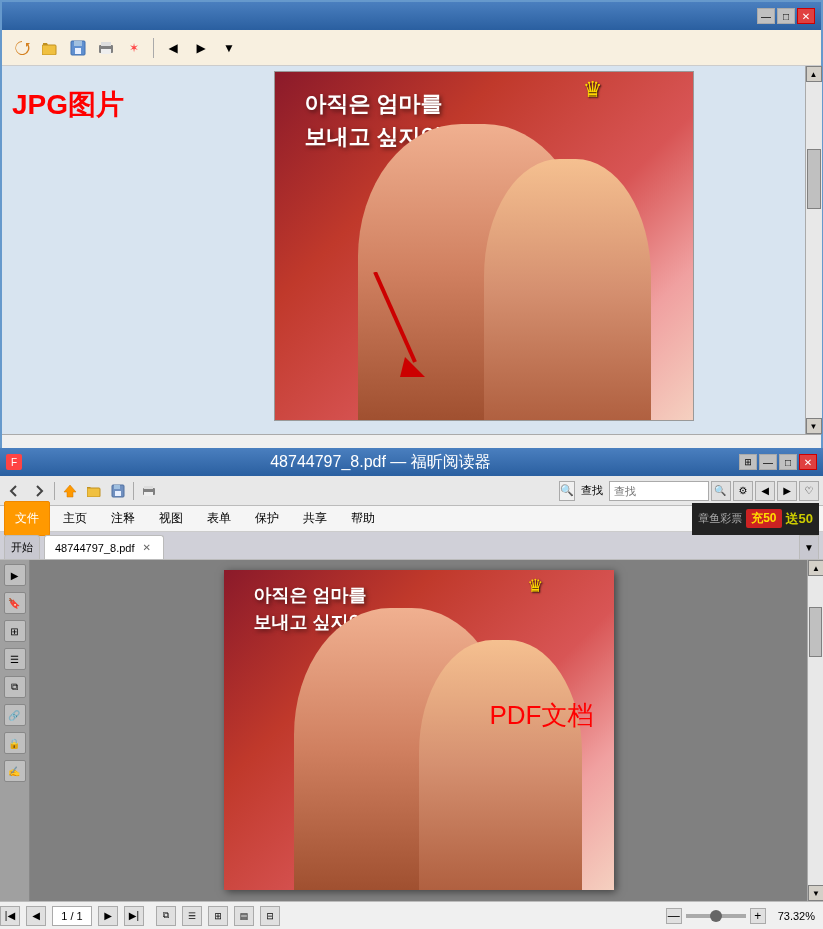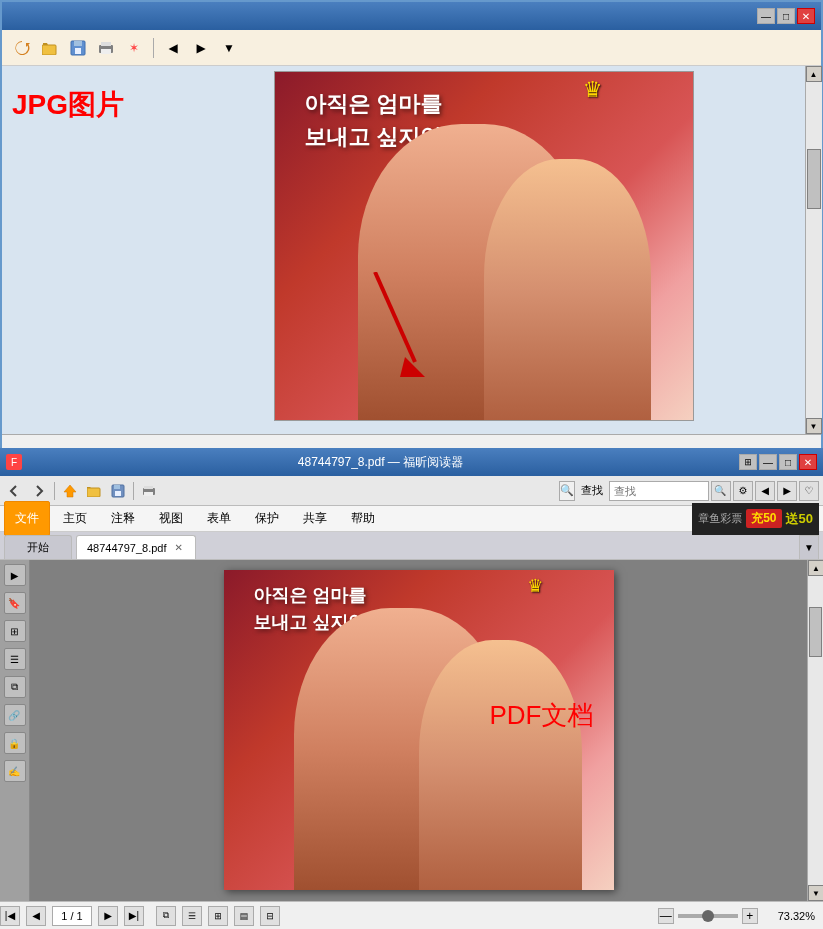--- a/index.html
+++ b/index.html
@@ -250,21 +250,21 @@
       display: flex;
       align-items: center;
       gap: 6px;
       font-size: 11px;
       cursor: pointer;
       text-align: center;
     }
     .pdf-tab.active { background: white; }
     .pdf-tab-home {
       height: 24px;
-      padding: 0 22px;
+      padding: 0 6px;
       background: #c8c8d0;
       border: 1px solid #bbb;
       border-bottom: none;
       border-radius: 3px 3px 0 0;
       display: flex;
       align-items: center;
       font-size: 11px;
       cursor: pointer;
     }
     .tab-close {
@@ -509,21 +509,21 @@
 
   <div class="top-statusbar"></div>
 </div>
 
 <div class="bottom-window">
 
   <div class="bottom-titlebar">
     <div class="bottom-titlebar-left">
       <div style="width:16px;height:16px;background:#ff4444;border-radius:2px;display:flex;align-items:center;justify-content:center;font-size:10px;color:white;">F</div>
     </div>
-    <div style="flex:1;text-align:center;font-size:12px;">48744797_8.pdf — 福昕阅读器</div>
+    <div style="flex:1;text-align:center;font-size:16px;">48744797_8.pdf — 福昕阅读器</div>
     <div class="win-controls">
       <div style="width:18px;height:16px;border:1px solid #aaa;font-size:9px;display:flex;align-items:center;justify-content:center;cursor:pointer;background:#c0c0c0;color:#000;">⊞</div>
       <div class="win-btn">—</div>
       <div class="win-btn">□</div>
       <div class="win-btn close">✕</div>
     </div>
   </div>
 
   <div class="pdf-toolbar">
     <div class="pdf-tool-icon">
@@ -656,16 +656,16 @@
     <div style="width:20px;height:20px;border:1px solid #aaa;background:#e0e0e0;display:flex;align-items:center;justify-content:center;cursor:pointer;font-size:9px;">☰</div>
     <div style="width:20px;height:20px;border:1px solid #aaa;background:#e0e0e0;display:flex;align-items:center;justify-content:center;cursor:pointer;font-size:9px;">⊞</div>
     <div style="width:20px;height:20px;border:1px solid #aaa;background:#e0e0e0;display:flex;align-items:center;justify-content:center;cursor:pointer;font-size:9px;">▤</div>
     <div style="width:20px;height:20px;border:1px solid #aaa;background:#e0e0e0;display:flex;align-items:center;justify-content:center;cursor:pointer;font-size:9px;">⊟</div>
     <div class="zoom-area">
       <div class="zoom-btn">—</div>
       <div class="zoom-slider">
         <div class="zoom-thumb"></div>
       </div>
       <div class="zoom-btn">+</div>
-      <span style="font-size:11px;margin-left:16px;">73.32%</span>
+      <span style="font-size:11px;margin-left:8px;">73.32%</span>
     </div>
   </div>
 </div>
 
 </body></html>

